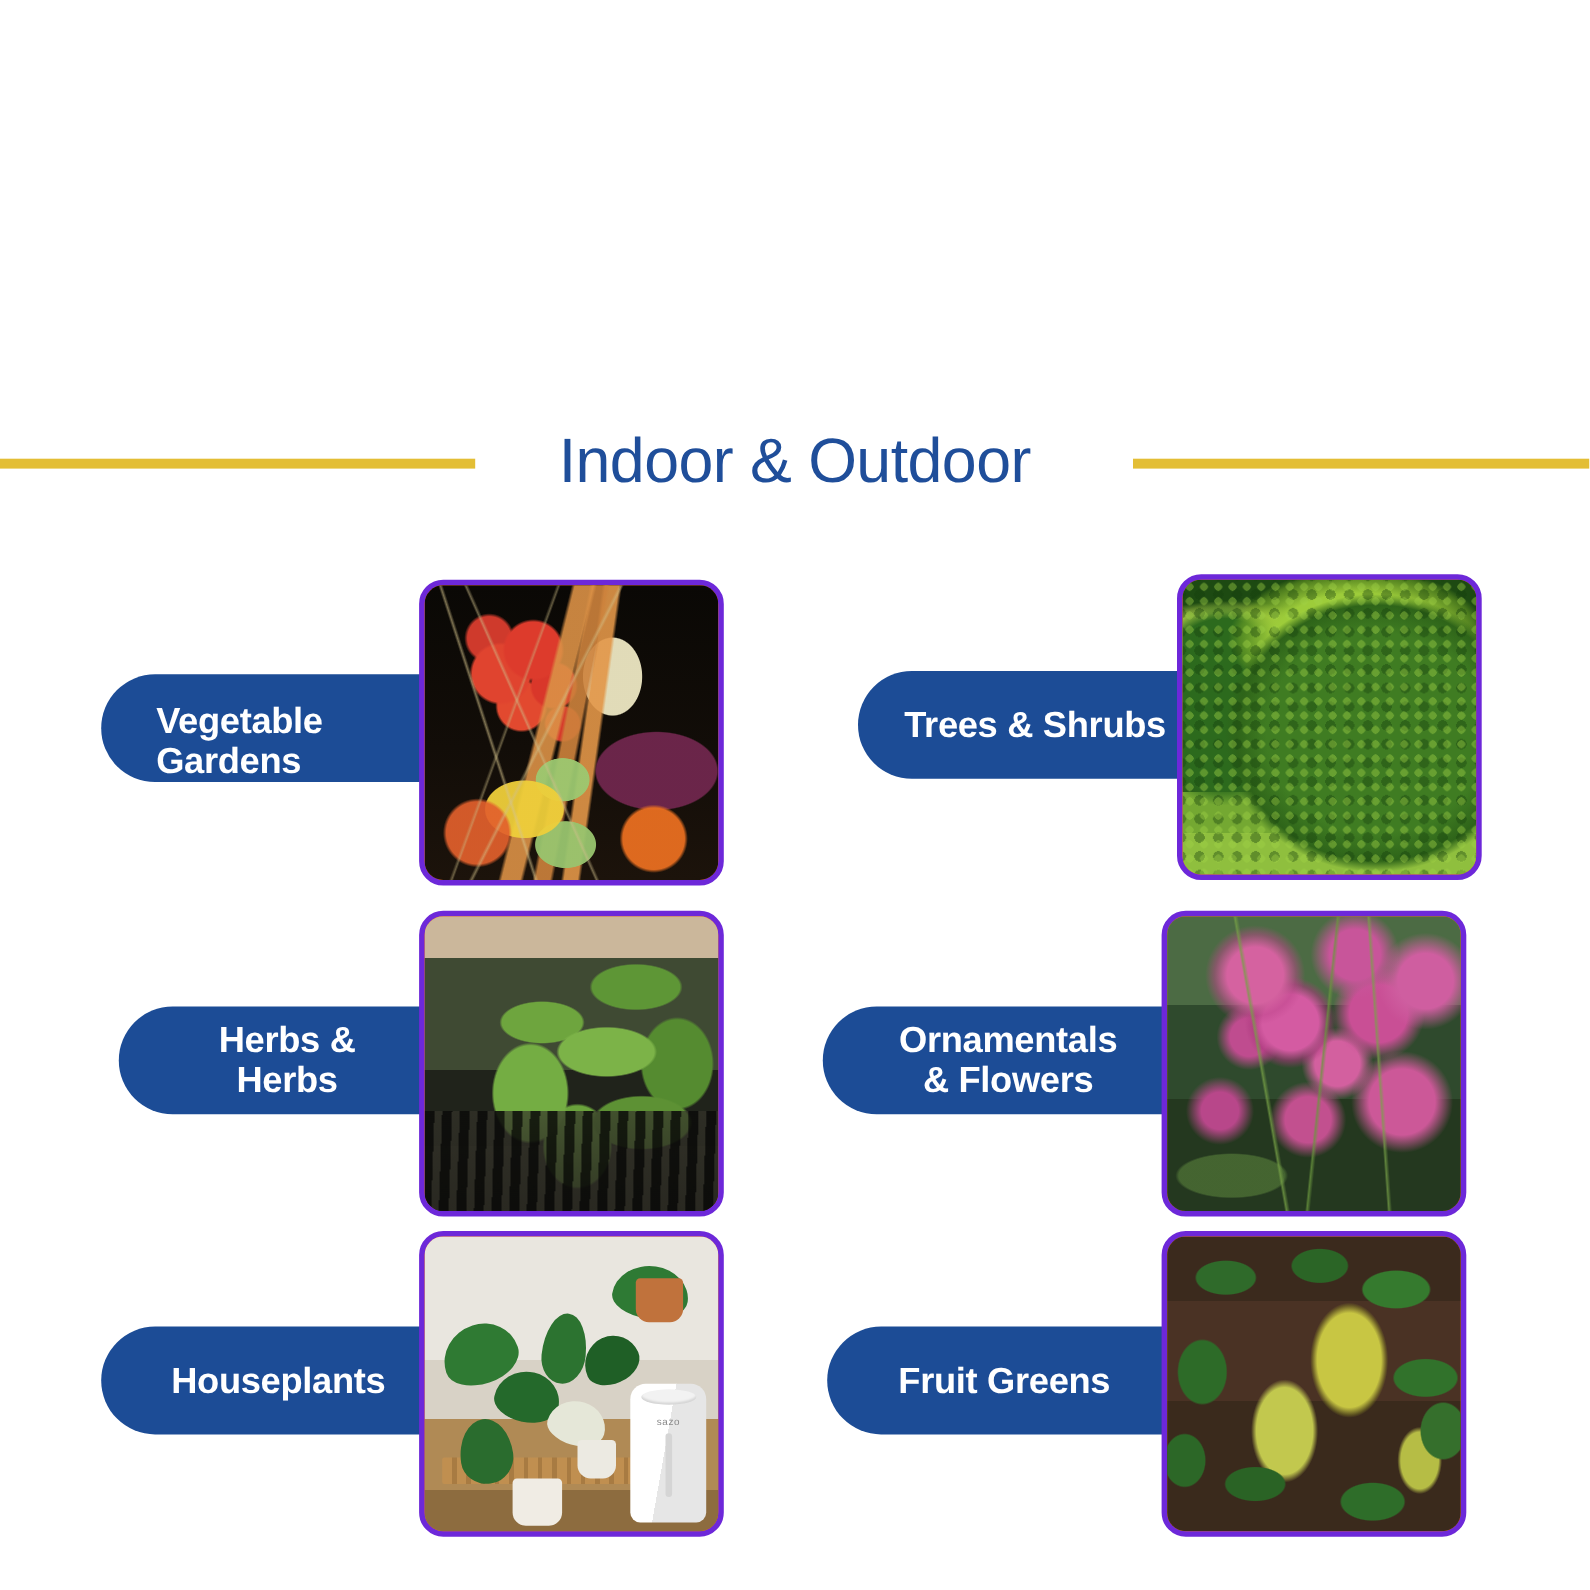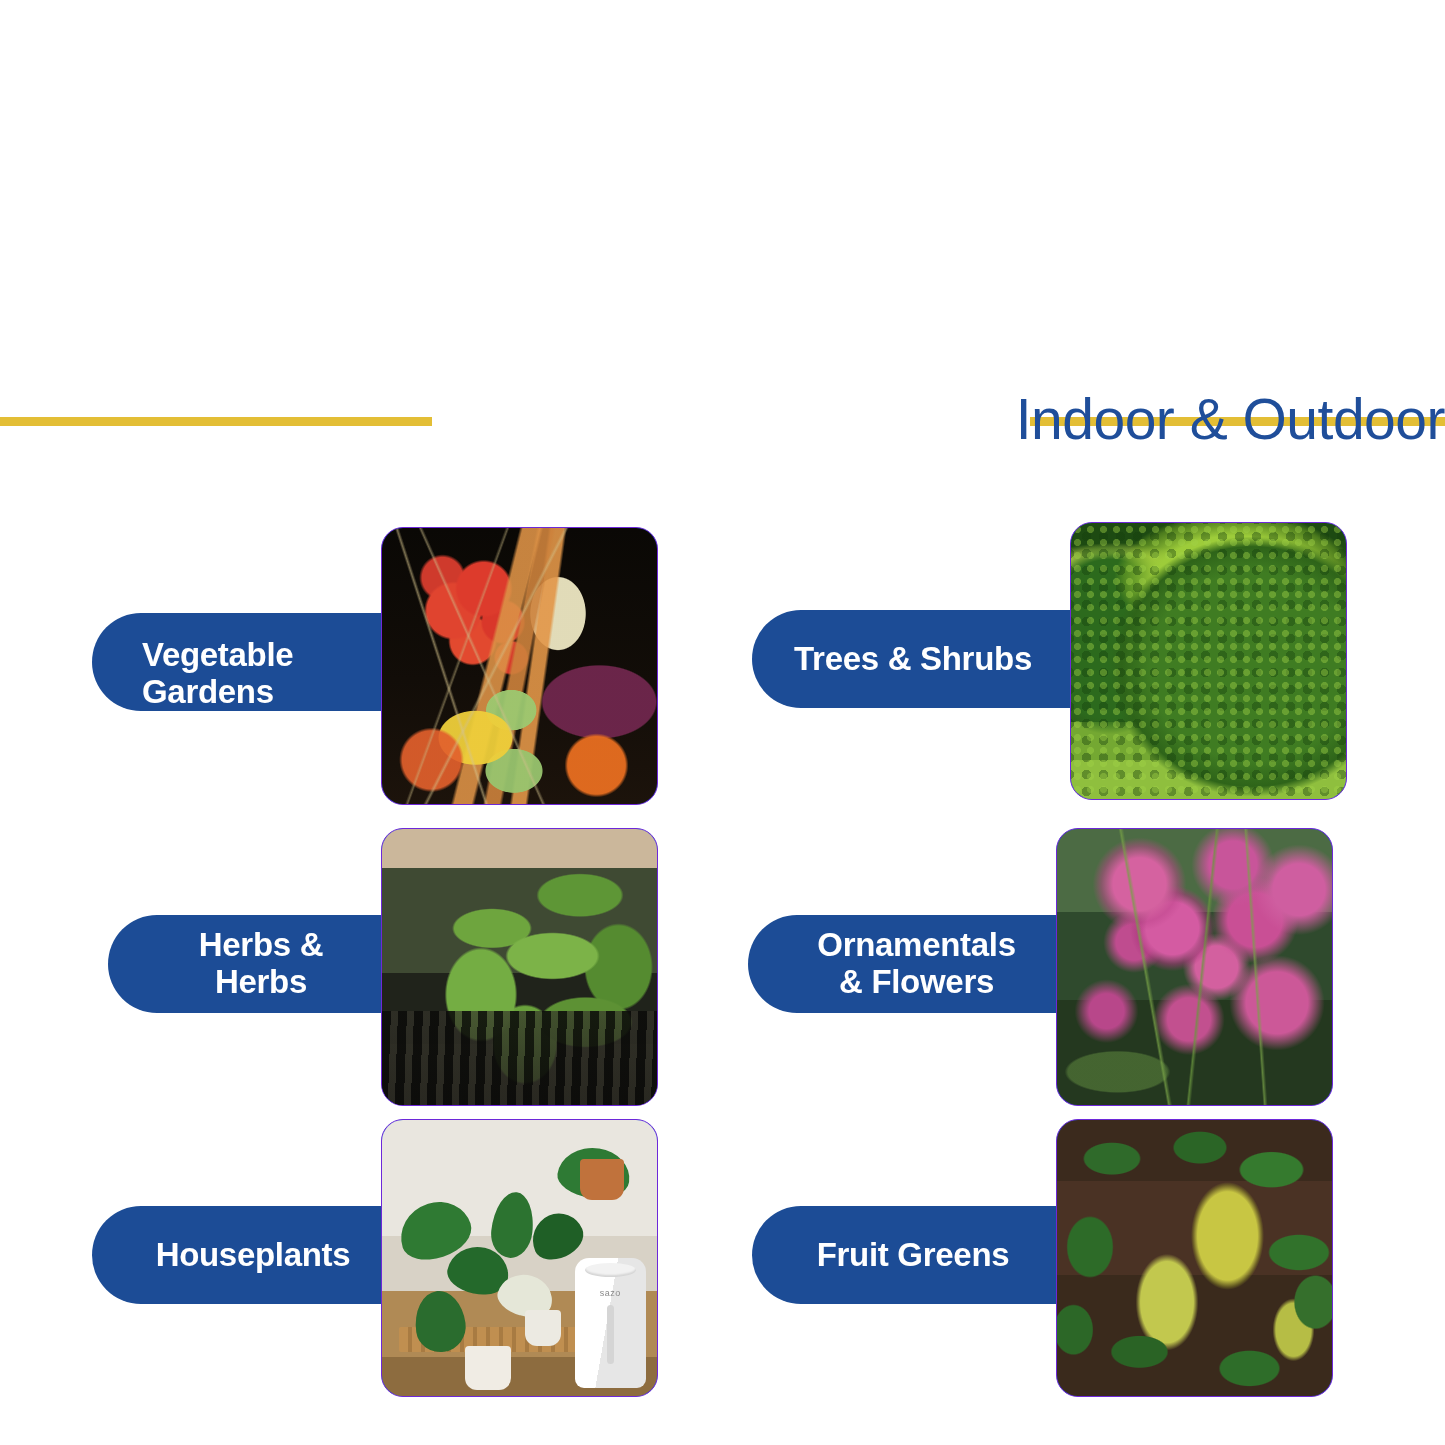--- a/index.html
+++ b/index.html
@@ -51,42 +51,42 @@
     background: #e3be35;
   }
   .rule-left  { left: 0px;   width: 432px; }
   .rule-right { left: 1030px; width: 415px; }
 
   .subtitle {
     position: absolute;
     top: 0;
     left: 0;
     width: 1445px;
-    text-align: right;
+    text-align: center;
     color: #1f4e9a;
     font-size: 57px;
     font-weight: 400;
     letter-spacing: -0.5px;
     line-height: 72px;
   }
 
   
   .grid { position: absolute; top: 0; left: 0; width: 1445px; height: 1445px; }
 
   .item { position: absolute; }
 
   
   .card {
     position: absolute;
     width: 277px;
     height: 278px;
-    border: 1px solid #6d28d9;
+    border: 5px solid #6d28d9;
     border-radius: 22px;
     overflow: hidden;
-    background: #1d4ed8;
+    background: #f97316;
     z-index: 3;
   }
   .photo { position: absolute; inset: 0; overflow: hidden; }
 
   
   .pill {
     position: absolute;
     height: 98px;
     background: #1c4c96;
     border-radius: 49px 0 0 49px;
@@ -109,21 +109,21 @@
   .card-r2l { left: 381px; top: 828px; }
   .card-r3l { left: 381px; top: 1119px; }
   .pill-r1l { left: 92px;  top: 613px; width: 330px; }
   .pill-r2l { left: 108px; top: 915px; width: 314px; }
   .pill-r3l { left: 92px;  top: 1206px; width: 330px; }
 
   
   .card-r1r { left: 1070px; top: 522px; }
   .card-r2r { left: 1056px; top: 828px; }
   .card-r3r { left: 1056px; top: 1119px; }
-  .pill-r1r { left: 752px; top: 610px;  width: 330px; }
+  .pill-r1r { left: 780px; top: 610px;  width: 330px; }
   .pill-r2r { left: 748px; top: 915px;  width: 345px; }
   .pill-r3r { left: 752px; top: 1206px; width: 330px; }
 
   
 
   
   .ph-veg { background:
       radial-gradient(circle at 78% 86%, rgba(232,110,32,.95) 0 9%, transparent 10%),
       radial-gradient(circle at 18% 84%, rgba(226,96,44,.92) 0 9%, transparent 10%),
       radial-gradient(ellipse 22% 16% at 34% 76%, rgba(238,206,58,.95) 0 60%, transparent 62%),

